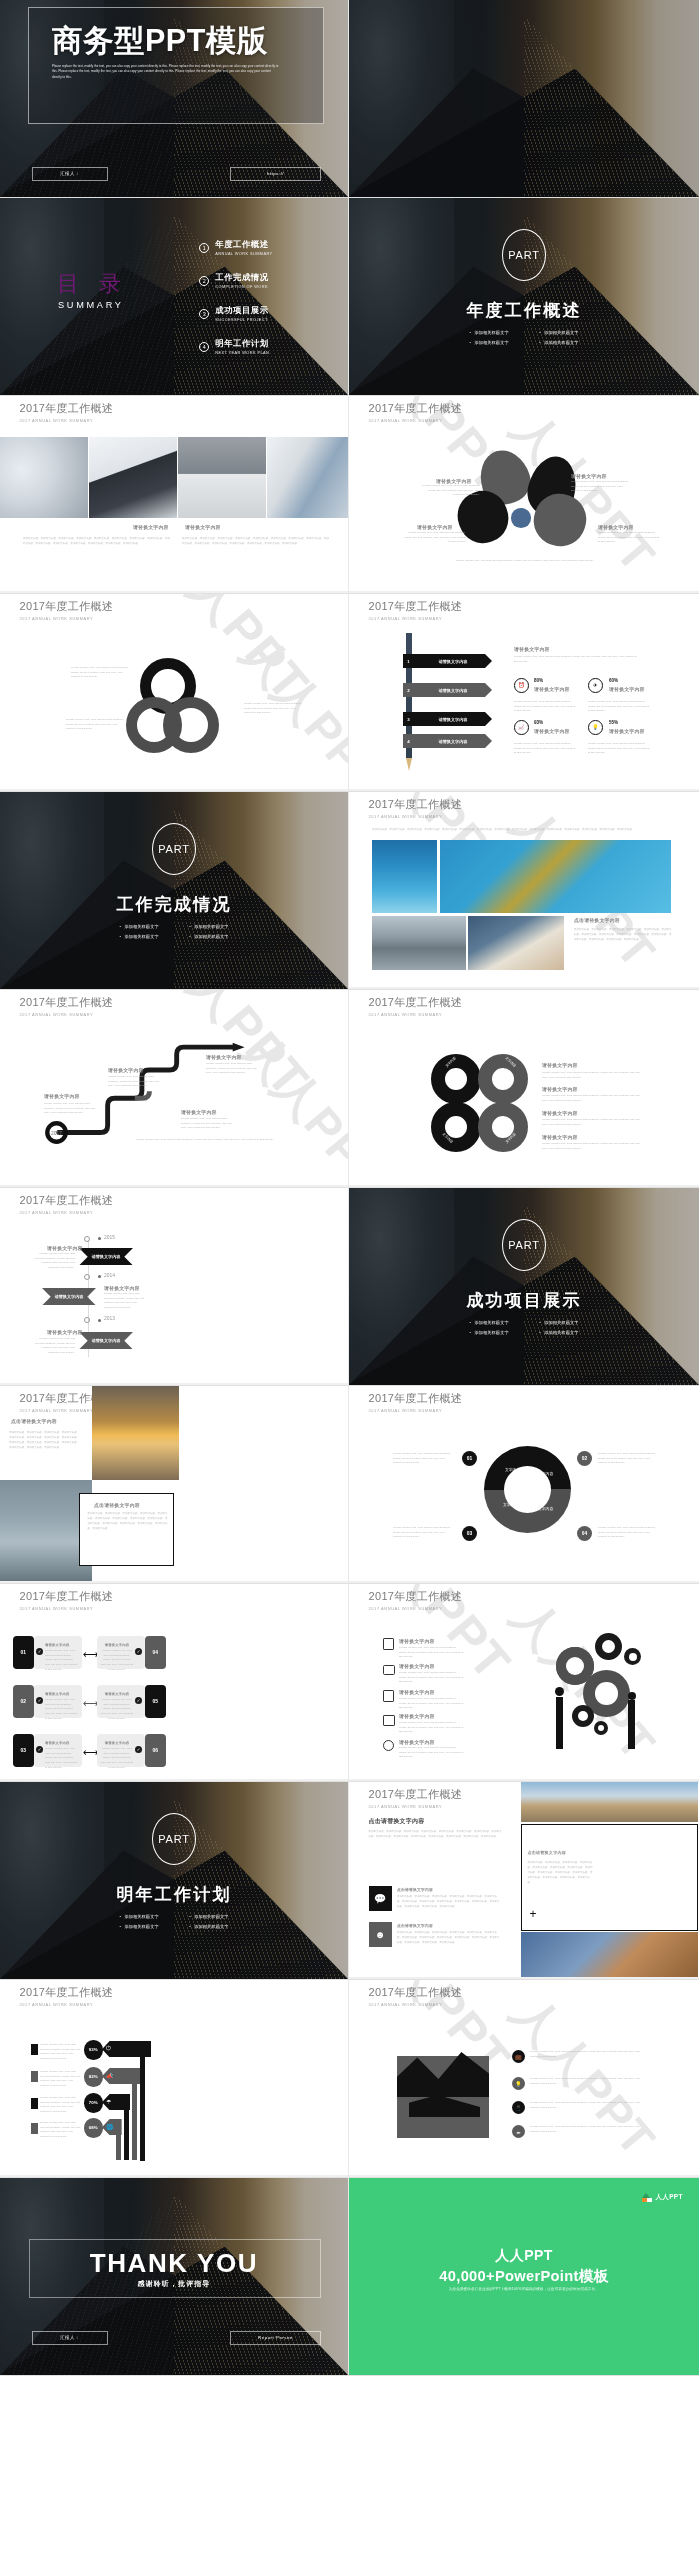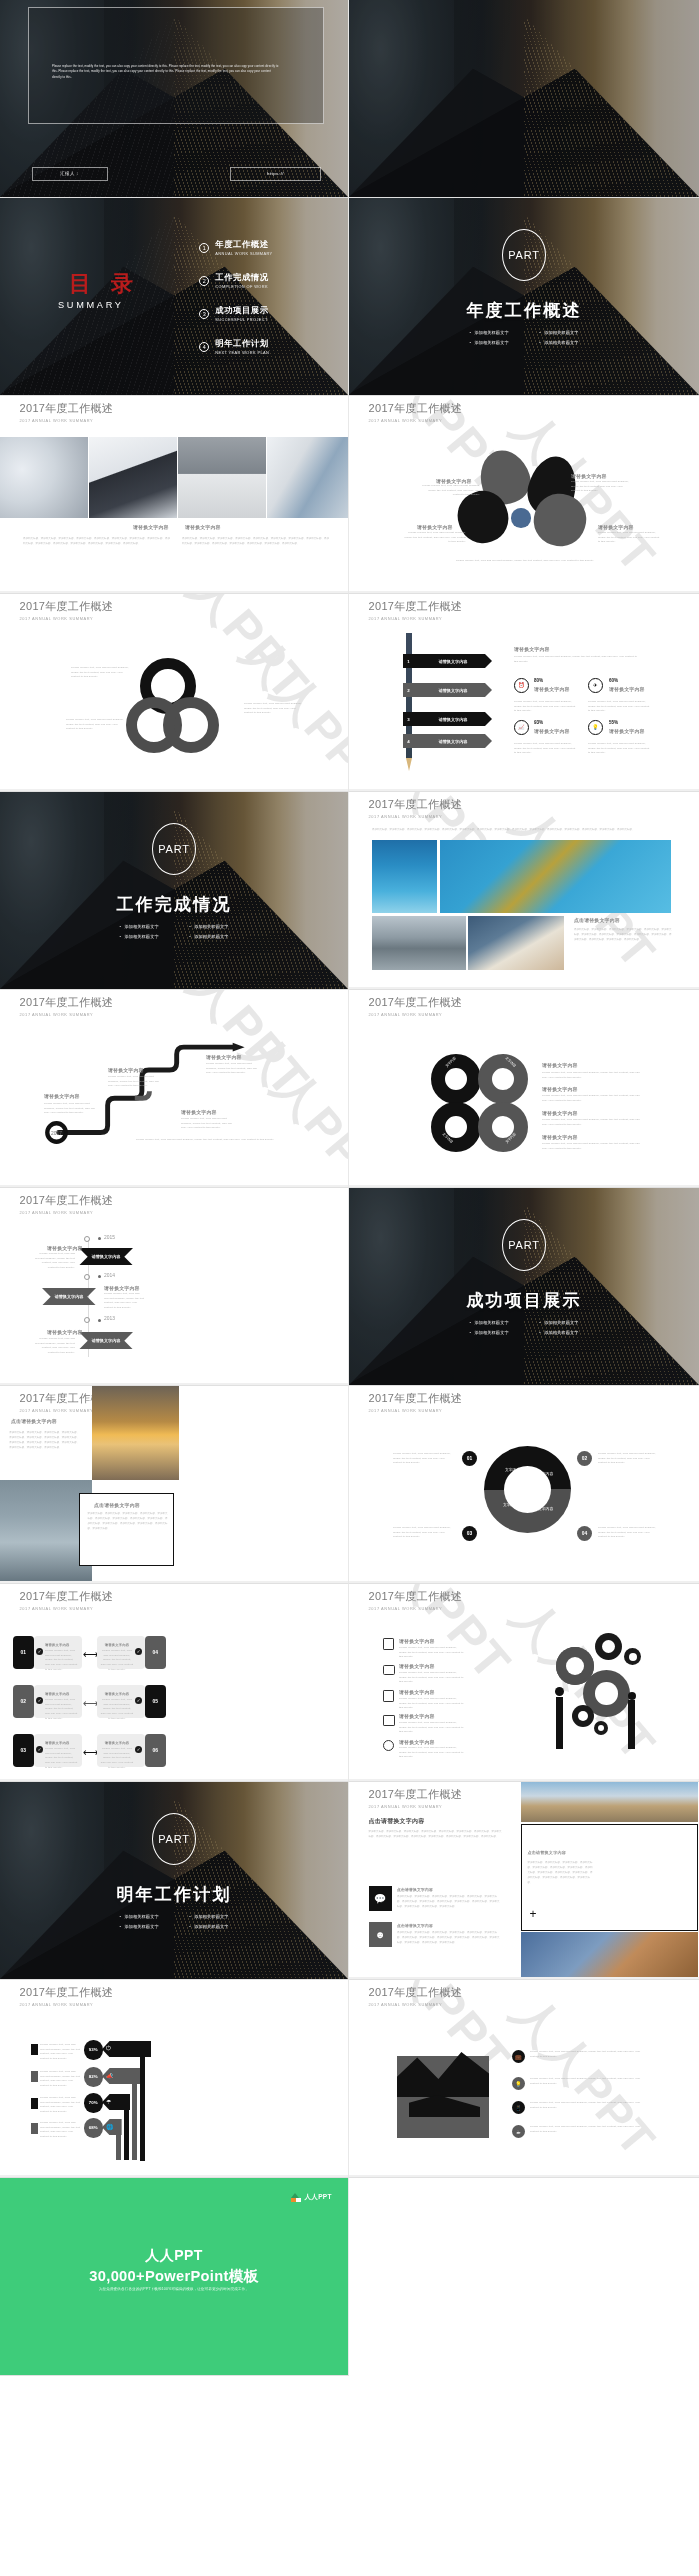--- a/index.html
+++ b/index.html
@@ -78,22 +78,22 @@
   .t-box{
     position:absolute; height:14px; border:0.5px solid rgba(255,255,255,.55);
     color:#fff; font-size:4.4px; display:flex; align-items:center; justify-content:center;
     letter-spacing:0.5px;
   }
   .t-box.left{ left:32px; bottom:16.3px; width:76px; }
   .t-box.right{ right:27px; bottom:16.3px; width:91px; }
 
   
   .contents-zh{
-    position:absolute; left:57px; top:71px; color:#b91c1c;
-    font-size:22px; font-weight:bold; letter-spacing:7px;margin-left:12px;
+    position:absolute; left:57px; top:71px; color:#701a75;
+    font-size:22px; font-weight:normal; letter-spacing:7px;
   }
   .contents-en{
     position:absolute; left:58px; top:102px; color:#fff;
     font-size:9.2px; letter-spacing:2.7px;
   }
   .toc{ position:absolute; left:199px; top:42px; }
   .toc-row{ display:flex; align-items:center; margin-bottom:17.4px; }
   .toc-num{
     width:10.3px;height:10.3px;border-radius:50%;border:0.8px solid #fff;
     color:#fff;font-size:5.4px;display:flex;align-items:center;justify-content:center;
@@ -225,20 +225,21 @@
 <body>
 
 <div class="deck">
 
   <div class="slide">
     <div class="bg-dark"></div>
     <div class="tower-lines"></div>
     <div class="tower-lines2"></div>
     <div class="dark-veil"></div>
     <div class="title-frame"></div>
+    <div class="main-title">商务型PPT模版</div>
     <div class="main-sub">Please replace the text, modify the text, you can also copy your content directly to this. Please replace the text, modify the text, you can also copy your content directly to this. Please replace the text, modify the text, you can also copy your content directly to this. Please replace the text, modify the text, you can also copy your content directly to this.</div>
     <div class="t-box left">汇报人：</div>
     <div class="t-box right">https://</div>
   </div>
 
   <div class="slide">
     <div class="bg-dark" style="filter:brightness(.92)"></div>
     <div class="tower-lines"></div>
     <div class="dark-veil"></div>
   </div>
@@ -770,30 +771,41 @@
     <div class="ph-body" style="position:absolute;left:181px;top:70px;width:114px">Please replace text, click add relevant headline, modify the text content, also can copy your content to this directly.</div>
     <div style="position:absolute;left:163px;top:97px;width:13px;height:13px;border-radius:50%;background:#5b5b5b;color:#fff;display:flex;align-items:center;justify-content:center;font-size:5.4px">💡</div>
     <div class="ph-body" style="position:absolute;left:181px;top:97px;width:114px">Please replace text, click add relevant headline, modify the text content, also can copy your content to this directly.</div>
     <div style="position:absolute;left:163px;top:121px;width:13px;height:13px;border-radius:50%;background:#111;color:#fff;display:flex;align-items:center;justify-content:center;font-size:5.4px">📱</div>
     <div class="ph-body" style="position:absolute;left:181px;top:121px;width:114px">Please replace text, click add relevant headline, modify the text content, also can copy your content to this directly.</div>
     <div style="position:absolute;left:163px;top:145px;width:13px;height:13px;border-radius:50%;background:#5b5b5b;color:#fff;display:flex;align-items:center;justify-content:center;font-size:5.4px">☕</div>
     <div class="ph-body" style="position:absolute;left:181px;top:145px;width:114px">Please replace text, click add relevant headline, modify the text content, also can copy your content to this directly.</div>
     <div class="divider-bot"></div>
   </div>
 
+  <div class="slide">
+    <div class="bg-dark"></div>
+    <div class="tower-lines"></div>
+    <div class="tower-lines2"></div>
+    <div class="dark-veil"></div>
+    <div class="ty-frame"></div>
+    <div class="ty">THANK YOU</div>
+    <div class="ty-sub">感谢聆听，批评指导</div>
+    <div class="t-box left" style="bottom:30.5px">汇报人：</div>
+    <div class="t-box right" style="bottom:30.5px">Report Person</div>
+  </div>
 
   <div class="slide">
     <div class="green"></div>
     <div class="logo-ren">
       <span class="logo-mark">
           <i class="a"></i>
           <i class="b"></i>
           <i class="c"></i>
         </span>
       <span class="logo-txt">人人PPT</span>
     </div>
     <div class="gr-1">人人PPT</div>
-    <div class="gr-2">30,000+PowerPoint模板</div>
+    <div class="gr-2">40,000+PowerPoint模板</div>
     <div class="gr-3">为您免费提供各行各业的的PPT下载和100%可编辑的模板，让您可靠更少的时间完成工作。</div>
   </div>
 
 </div>
 
 
 </body></html>

